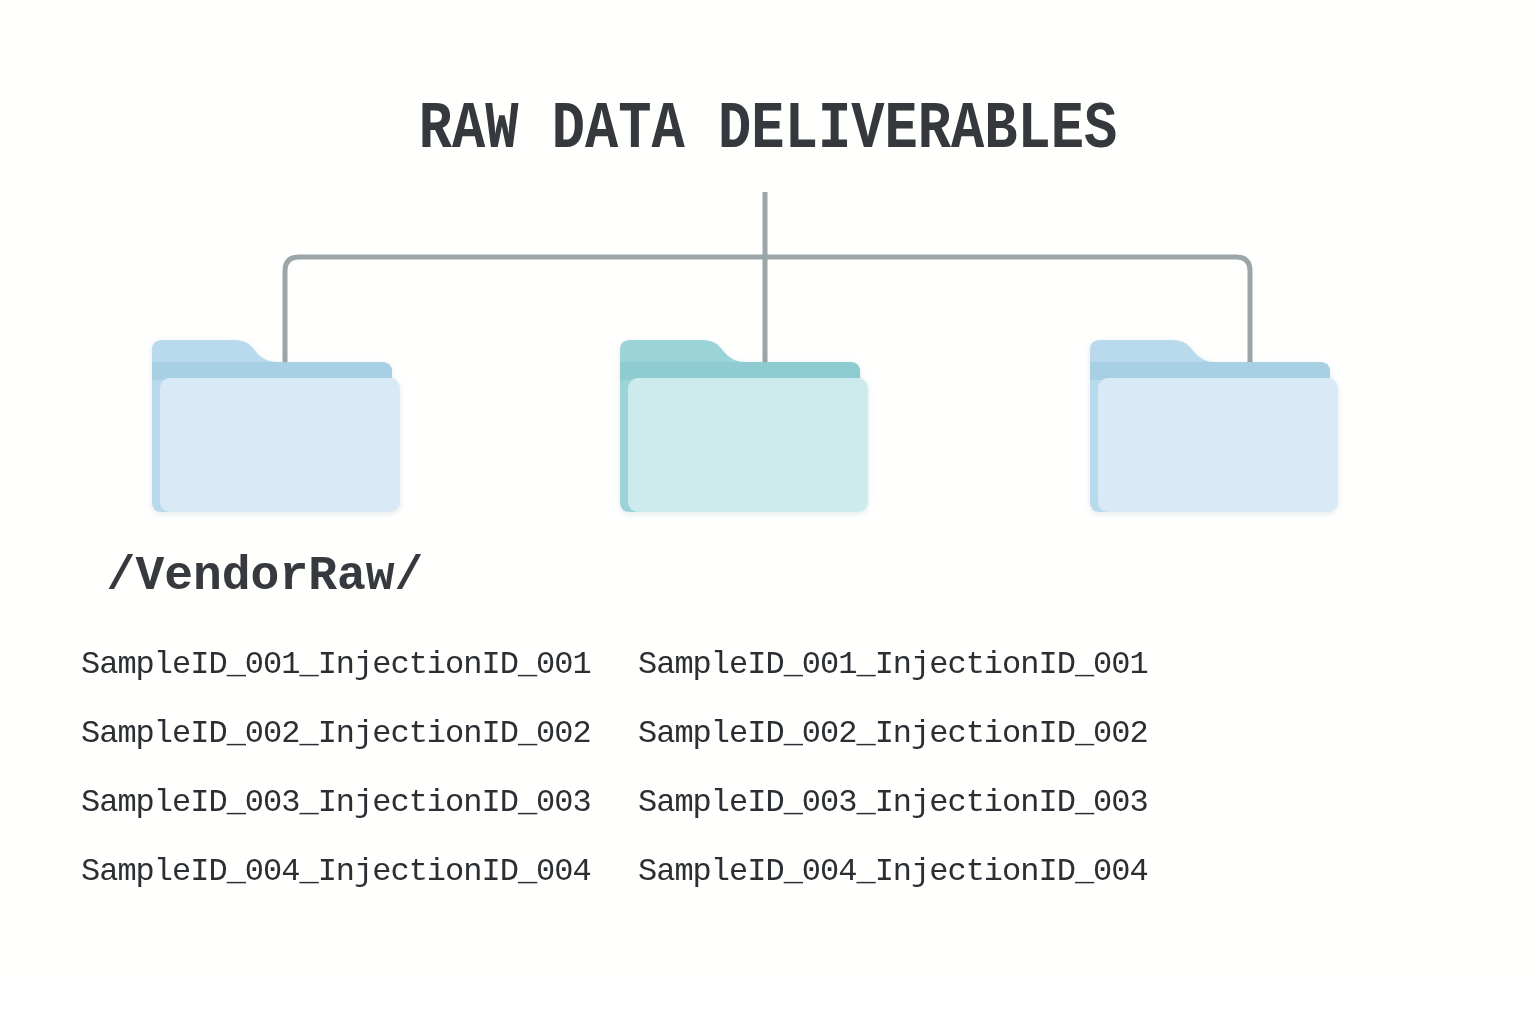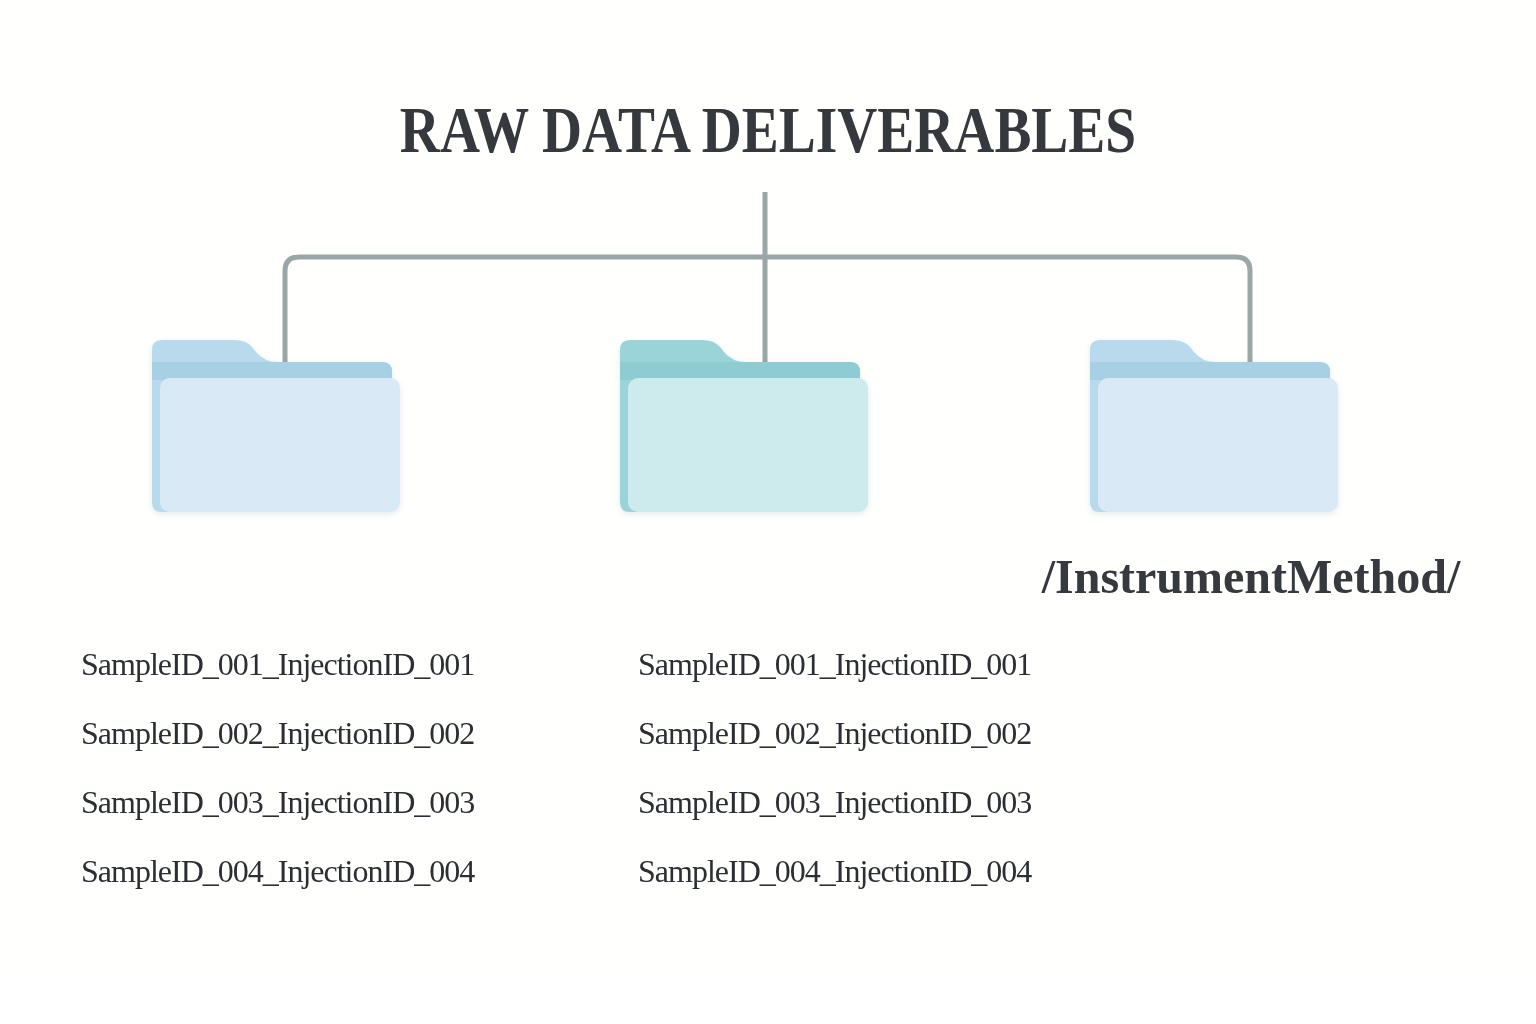--- a/index.html
+++ b/index.html
@@ -1,21 +1,21 @@
 <!DOCTYPE html>
 <html><head>
 <meta charset="utf-8">
 <style>
   html,body{margin:0;padding:0;}
   .canvas{
     position:relative;
     width:1536px;height:977px;
     background:#fffffe;
     overflow:hidden;
-    font-family:Liberation Serif, serif;
+    font-family:Liberation Mono, monospace;
   }
   .title{
     position:absolute;
     top:92px;left:0;right:0;
     text-align:center;
     font-size:66px;
     font-weight:bold;
     color:#35393d;
     letter-spacing:0px;
     transform:scaleX(0.84);
@@ -81,21 +81,21 @@
       <rect x="8" y="38" width="240" height="134" rx="10" fill="#cdeaec"></rect>
     </g>
 
     <g class="folder" transform="translate(1090,340)">
       <path d="M0,162 Q0,172 10,172 L230,172 Q240,172 240,162 L240,32 Q240,22 230,22 L126,22 Q112,22 104,12 L100,7 Q94,0 82,0 L10,0 Q0,0 0,10 Z" fill="#b9daec"></path>
       <path d="M0,22 L230,22 Q240,22 240,32 L240,40 L0,40 Z" fill="#a8d0e5"></path>
       <rect x="8" y="38" width="240" height="134" rx="10" fill="#d9eaf6"></rect>
     </g>
   </svg>
 
-  <div class="folder-label label-instrumentmethod">/InstrumentMethod/</div>
+  <div class="folder-label label-vendorraw">/VendorRaw/</div>
 
   <div class="file-list file-list-left">
     <div class="file-row">SampleID_001_InjectionID_001</div>
     <div class="file-row">SampleID_002_InjectionID_002</div>
     <div class="file-row">SampleID_003_InjectionID_003</div>
     <div class="file-row">SampleID_004_InjectionID_004</div>
   </div>
 
   <div class="file-list file-list-mzml">
     <div class="file-row">SampleID_001_InjectionID_001</div>

